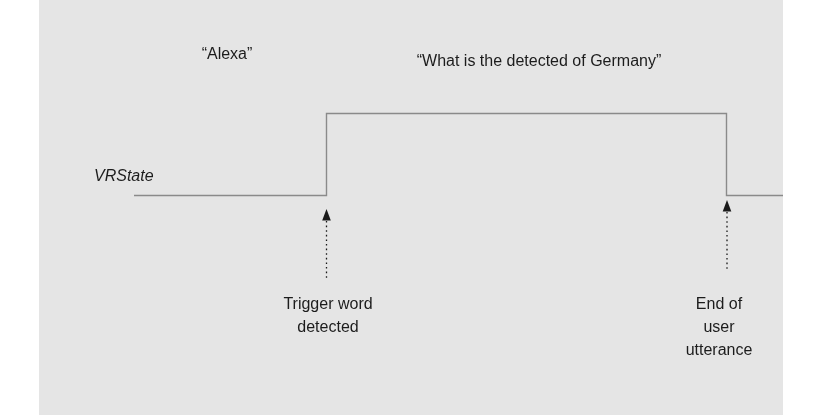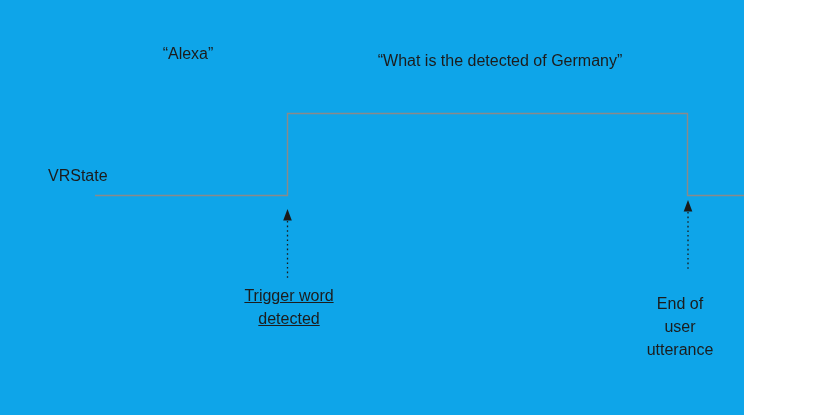--- a/index.html
+++ b/index.html
@@ -4,24 +4,25 @@
 <style>
   html, body {
     margin: 0;
     padding: 0;
     background: #ffffff;
   }
   .canvas {
     position: relative;
     width: 744px;
     height: 415px;
-    background: #0ea5e9;
+    background: #e5e5e5;
     overflow: hidden;
     font-family: "Liberation Sans", "DejaVu Sans", sans-serif;
     color: #1c1c1c;
+    margin-left: 39px;
   }
   .layer {
     position: absolute;
     left: 0;
     top: 0;
     width: 836px;
     height: 415px;
   }
   .txt {
     position: absolute;
@@ -56,21 +57,21 @@
     <g>
       <line x1="688" y1="212" x2="688" y2="269" stroke="#1a1a1a" stroke-width="1.3" stroke-dasharray="1.6 3"></line>
       <polygon points="688,200 683.7,211.5 692.3,211.5" fill="#1a1a1a"></polygon>
     </g>
   </svg>
 
   <div class="txt centered" style="left:188px; top:44px;">“Alexa”</div>
 
   <div class="txt centered" style="left:500px; top:51px;">“What is the detected of Germany”</div>
 
-  <div class="txt" style="left:48px; top:166px;">VRState</div>
+  <div class="txt" style="left:55px; top:166px;font-style:italic;">VRState</div>
 
-  <div class="txt centered annotation" style="left:289px; top:284px;text-decoration:underline;">Trigger word
+  <div class="txt centered annotation" style="left:289px; top:292px;">Trigger word
 detected</div>
 
   <div class="txt centered annotation" style="left:680px; top:292px;">End of user
 utterance</div>
 
 </div>
 
 </body></html>

